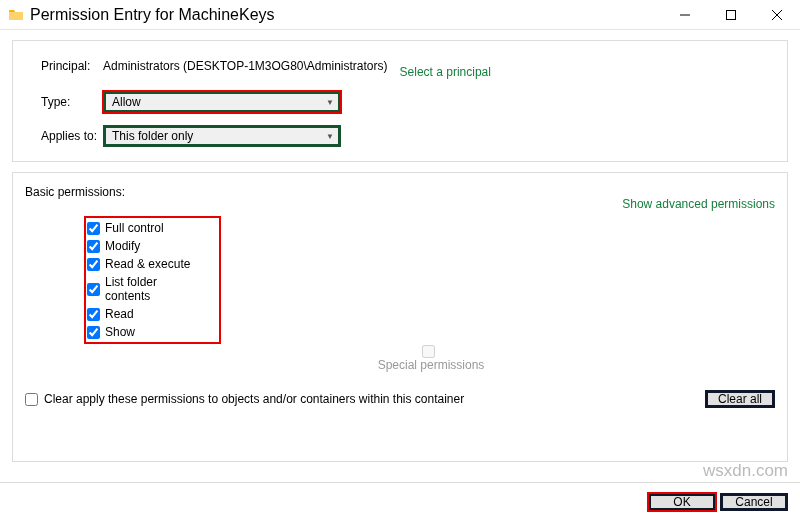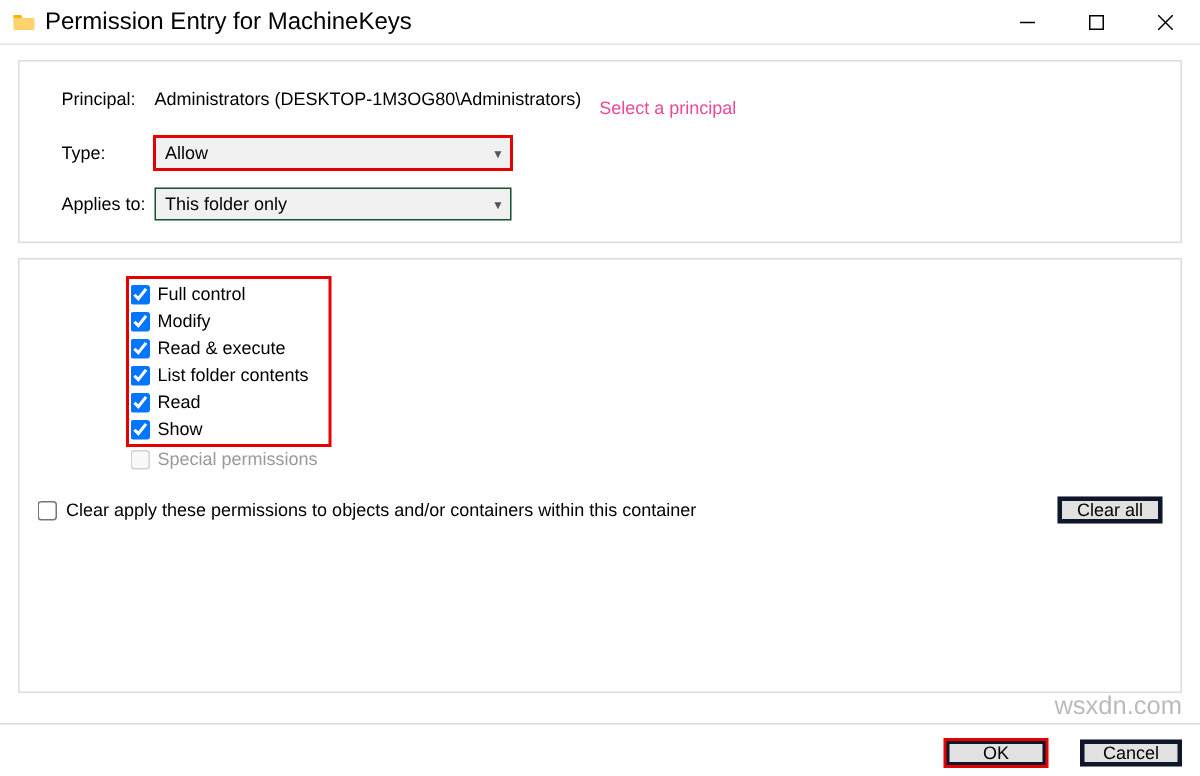--- a/index.html
+++ b/index.html
@@ -44,29 +44,29 @@
       align-items: center;
       margin-bottom: 12px;
       min-height: 22px;
     }
     .row .label {
       width: 62px;
       font-size: 12px;
     }
     .principal-val { font-size: 12px; }
     .link {
-      color: #ec4899;
+      color: #15803d;
       margin-left: 12px;
       cursor: pointer;
       margin-top: 12px;
     }
     .combo {
       width: 238px;
       height: 22px;
-      border: 1px solid #14532d;
+      border: 3px solid #14532d;
       background: #f0f0f0;
       display: flex;
       align-items: center;
       justify-content: space-between;
       padding: 0 4px 0 6px;
       font-size: 12px;
     }
     .combo .arrow {
       font-size: 8px;
       color: #555;
@@ -79,35 +79,36 @@
       position: relative;
     }
     .perm-header {
       display: flex;
       justify-content: space-between;
       margin-bottom: 6px;
     }
     .perm-list {
       margin-left: 60px;
       width: 135px;
-      padding: 2px 4px 2px 2px;
+      padding: 2px 18px 2px 2px;
     }
     .perm-item {
       display: flex;
       align-items: center;
       padding: 2px 0;
       font-size: 12px;
     }
     .perm-item input { margin-right: 5px; width: 13px; height: 13px; }
     .special {
       margin-left: 60px;
       display: flex;
       align-items: center;
       padding: 2px 0 0 2px;
       color: #999;
+      flex-direction: column;
     }
     .special input { margin-right: 5px; width: 13px; height: 13px; }
     .only-row {
       display: flex;
       align-items: center;
       margin-top: 18px;
       justify-content: space-between;
     }
     .only-left { display: flex; align-items: center; }
     .only-left input { margin-right: 6px; width: 13px; height: 13px; }
@@ -120,21 +121,21 @@
       display: inline-flex;
       align-items: center;
       justify-content: center;
       padding: 0 10px;
     }
     .footer {
       position: absolute;
       bottom: 6px;
       right: 12px;
       display: flex;
-      gap: 22px;
+      gap: 4px;
       padding-top: 6px;
     }
     .footer-line {
       position: absolute;
       bottom: 34px;
       left: 0; right: 0;
       border-top: 1px solid #dcdcdc;
     }
     .watermark {
       position: absolute;
@@ -192,20 +193,24 @@
     <div class="row" style="margin-bottom:0">
       <span class="label">Applies to:</span>
       <div class="combo">
         <span>This folder only</span>
         <span class="arrow">▼</span>
       </div>
     </div>
   </div>
 
   <div class="perm-panel">
+    <div class="perm-header">
+      <span>Basic permissions:</span>
+      <span class="link" style="margin-left:0">Show advanced permissions</span>
+    </div>
     <div class="perm-list highlight-red">
       <label class="perm-item">
         <input type="checkbox" checked="" style="">
         <span>Full control</span>
       </label>
       <label class="perm-item">
         <input type="checkbox" checked="" style="">
         <span>Modify</span>
       </label>
       <label class="perm-item">

